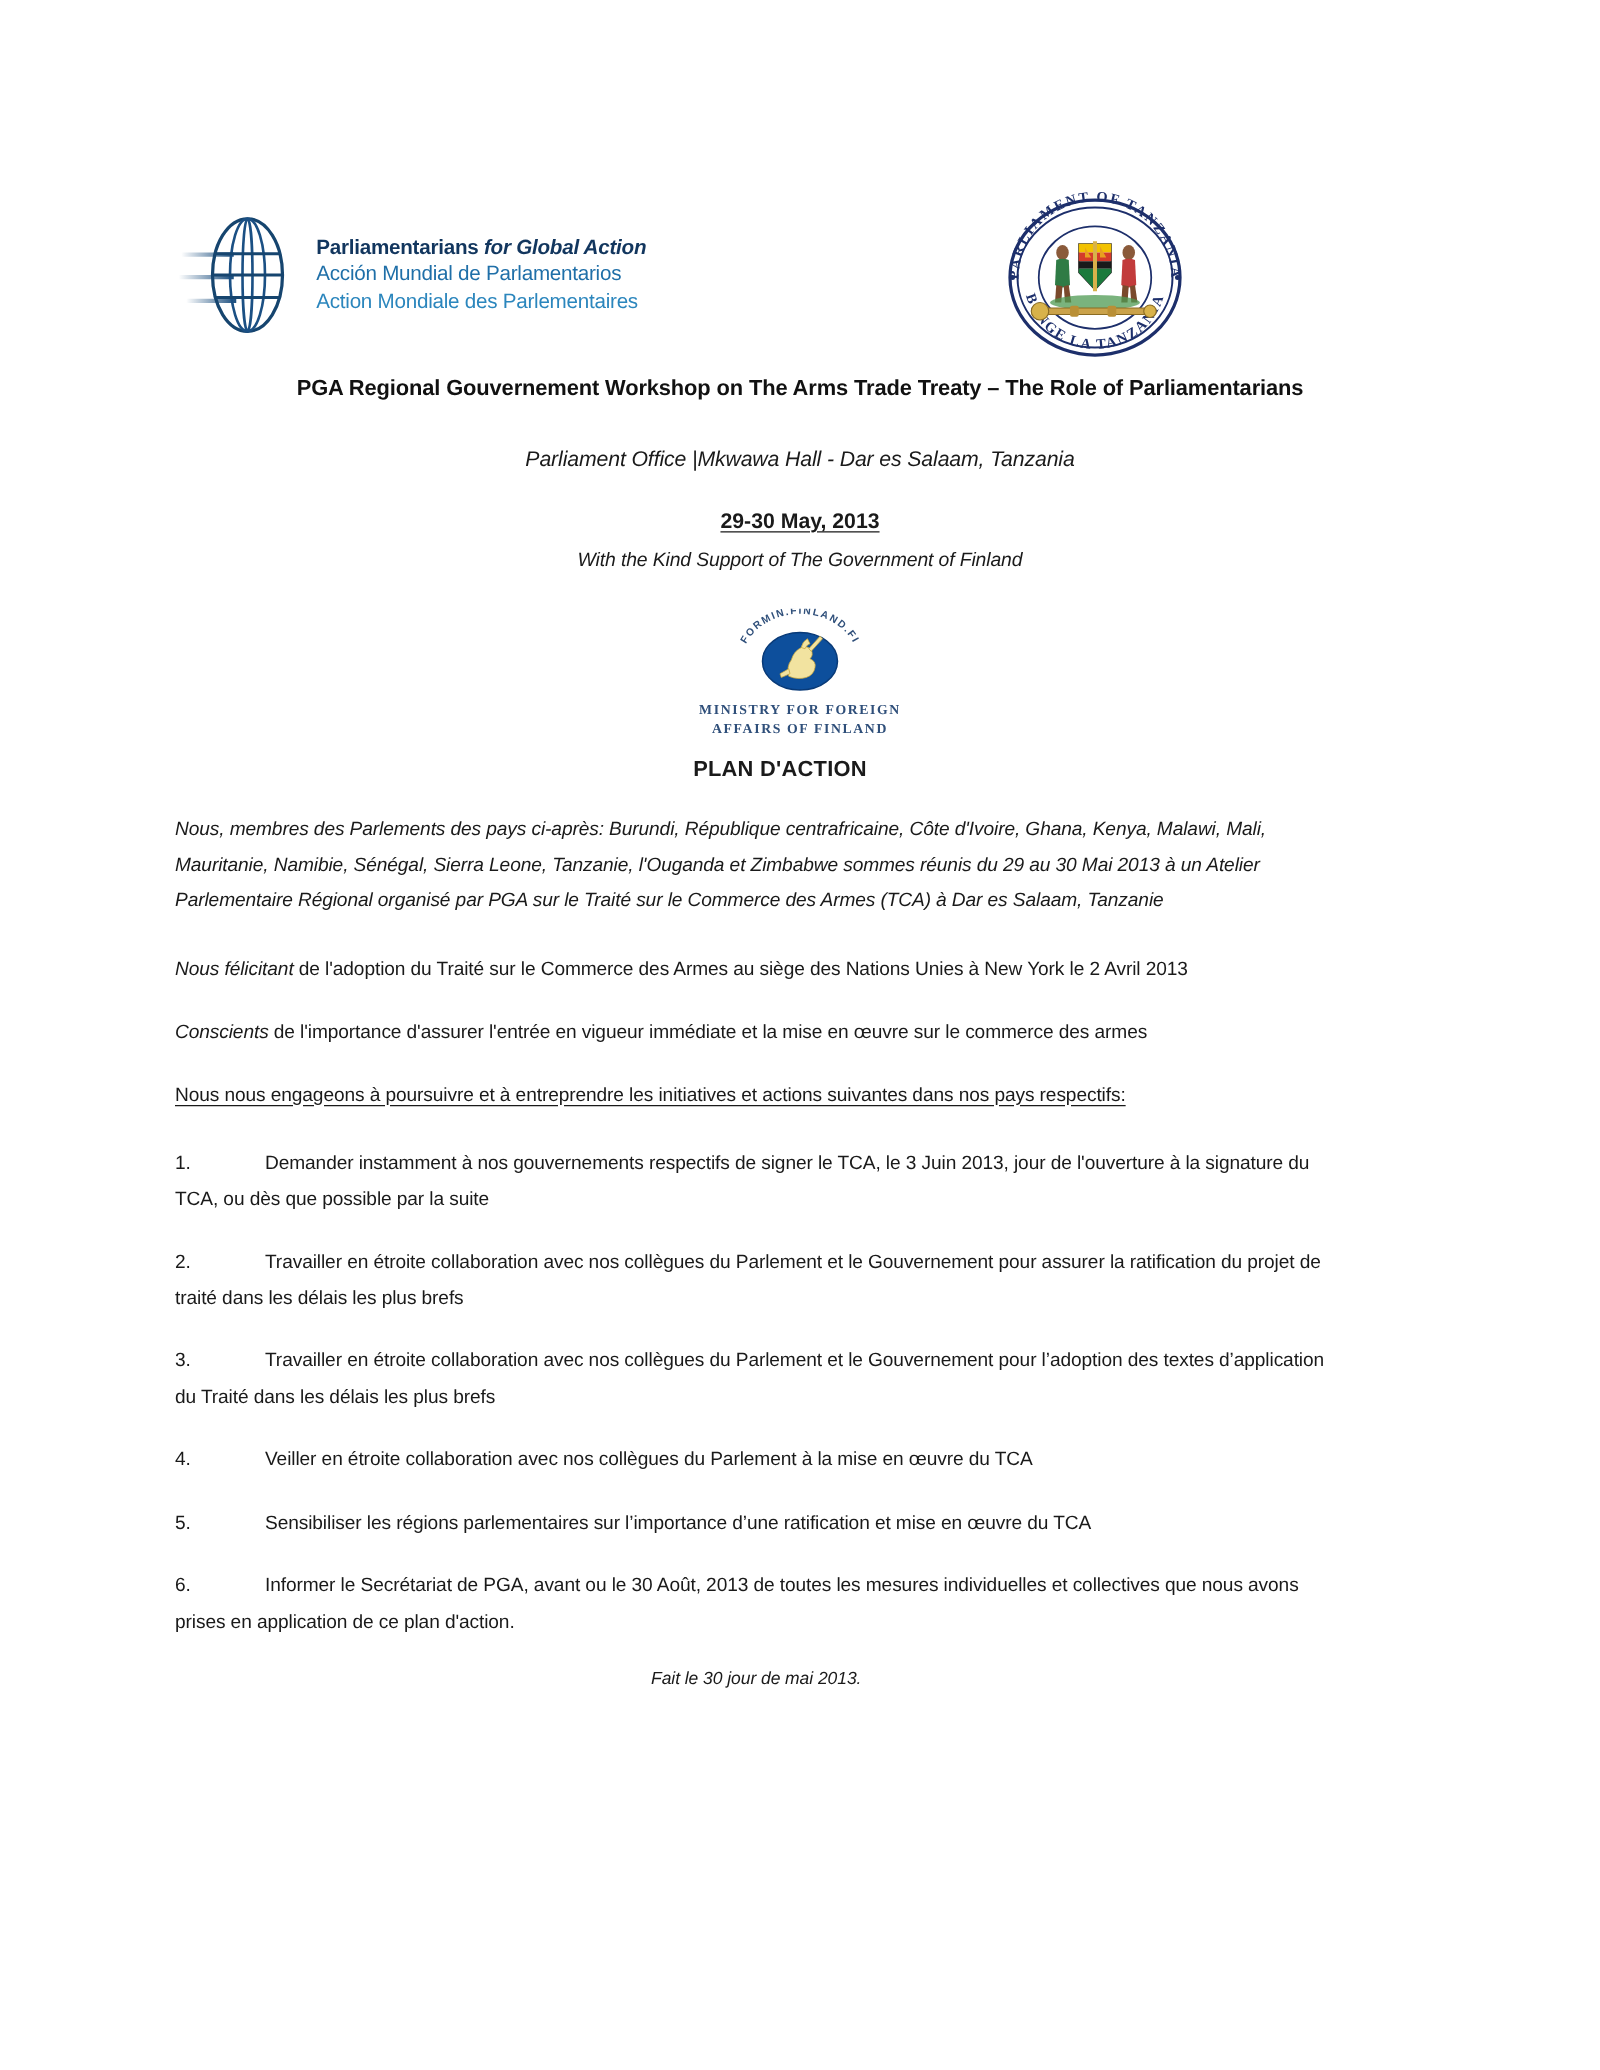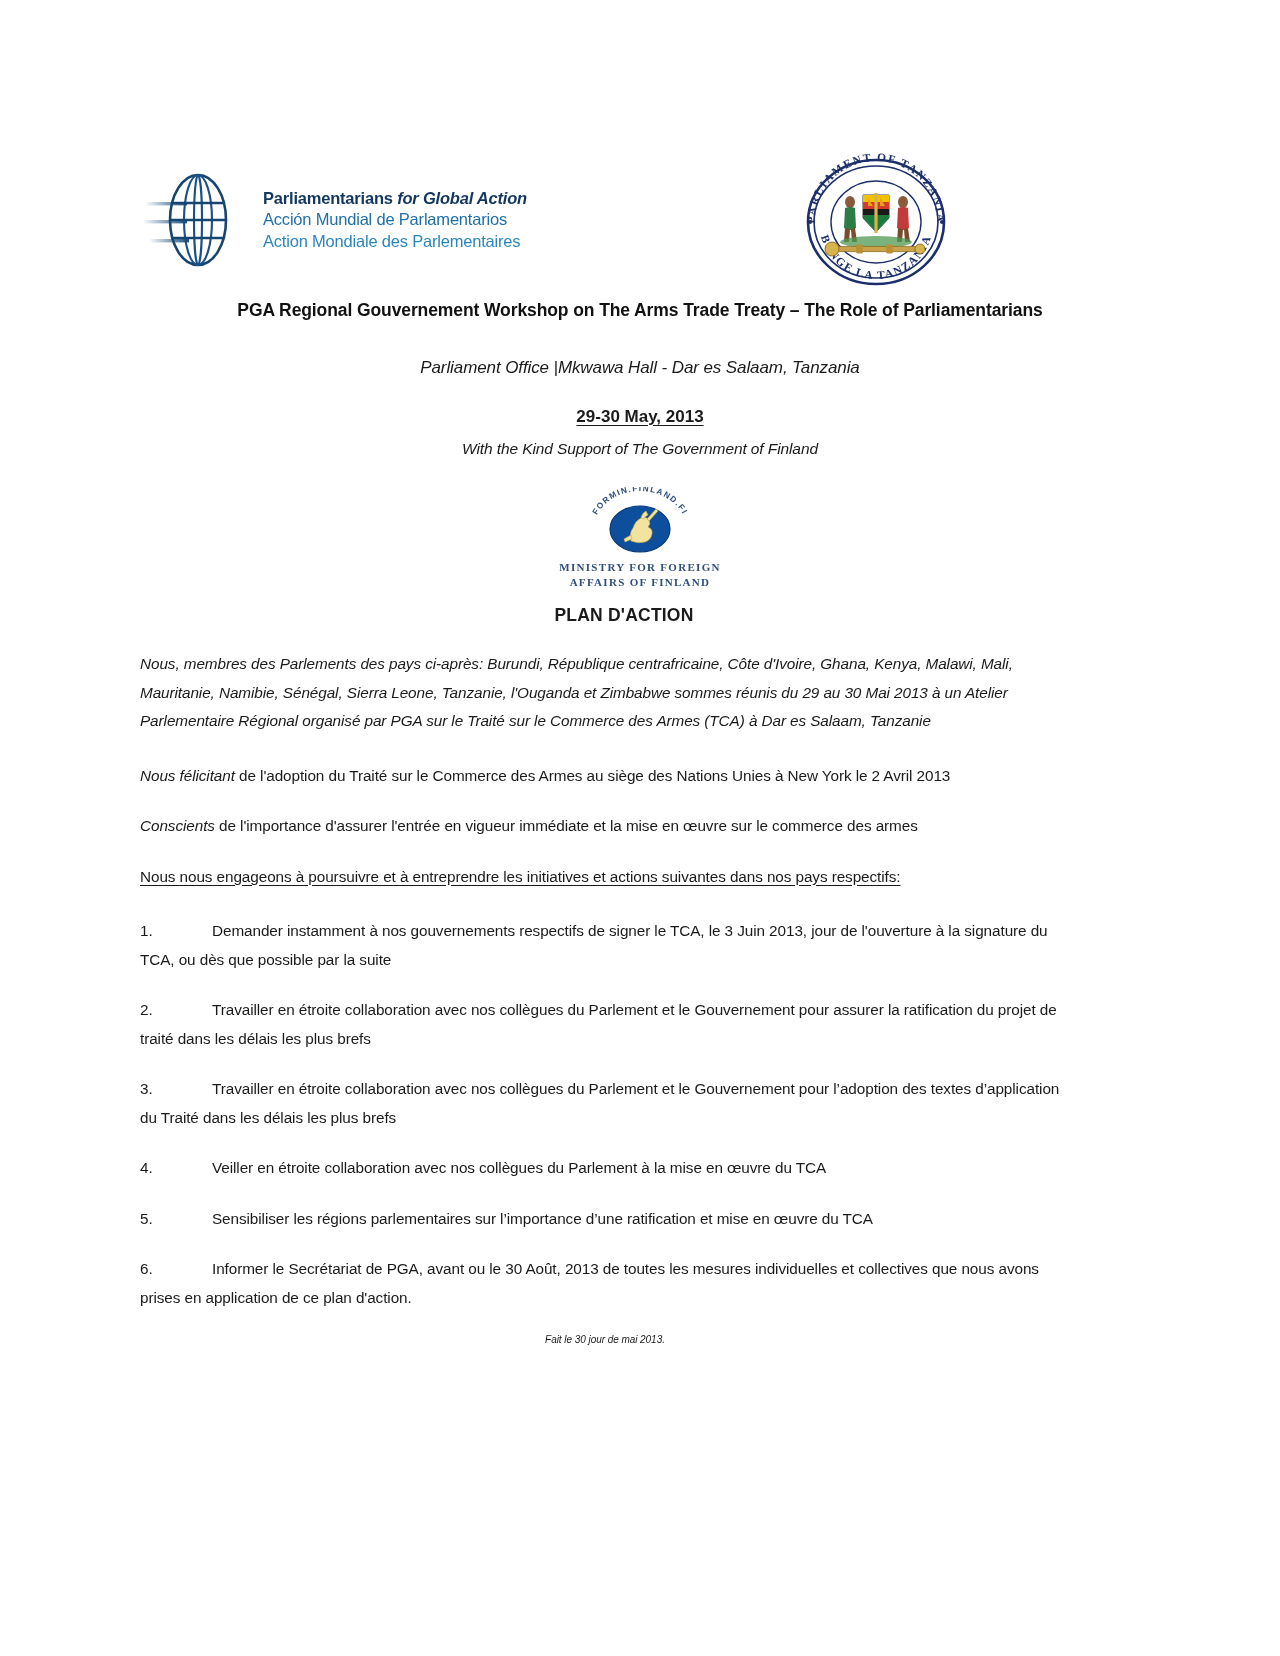--- a/index.html
+++ b/index.html
@@ -39,21 +39,21 @@
     display: flex;
     align-items: center;
   }
   .pga-mark {
     width: 96px;
     height: 96px;
     flex: 0 0 96px;
     position: relative;
   }
   .pga-text {
-    margin-left: 24px;
+    margin-left: 14px;
     line-height: 1.30;
     white-space: nowrap;
   }
   .pga-line1 {
     font-size: 16.5px;
     color: #12365e;
     font-weight: bold;
     letter-spacing: -0.2px;
   }
   .pga-line1 em {
@@ -180,21 +180,21 @@
     letter-spacing: -0.08px;
     position: relative;
     padding-left: 0;
   }
   .num-item .num {
     display: inline-block;
     width: 72px;
   }
   .closing {
     text-align: center;
-    font-size: 10px;
+    font-size: 14px;
     font-style: italic;
     margin-top: 14px;
     letter-spacing: -0.05px;
   }
 </style>
 </head>
 <body>
 
 <div class="page">
 

